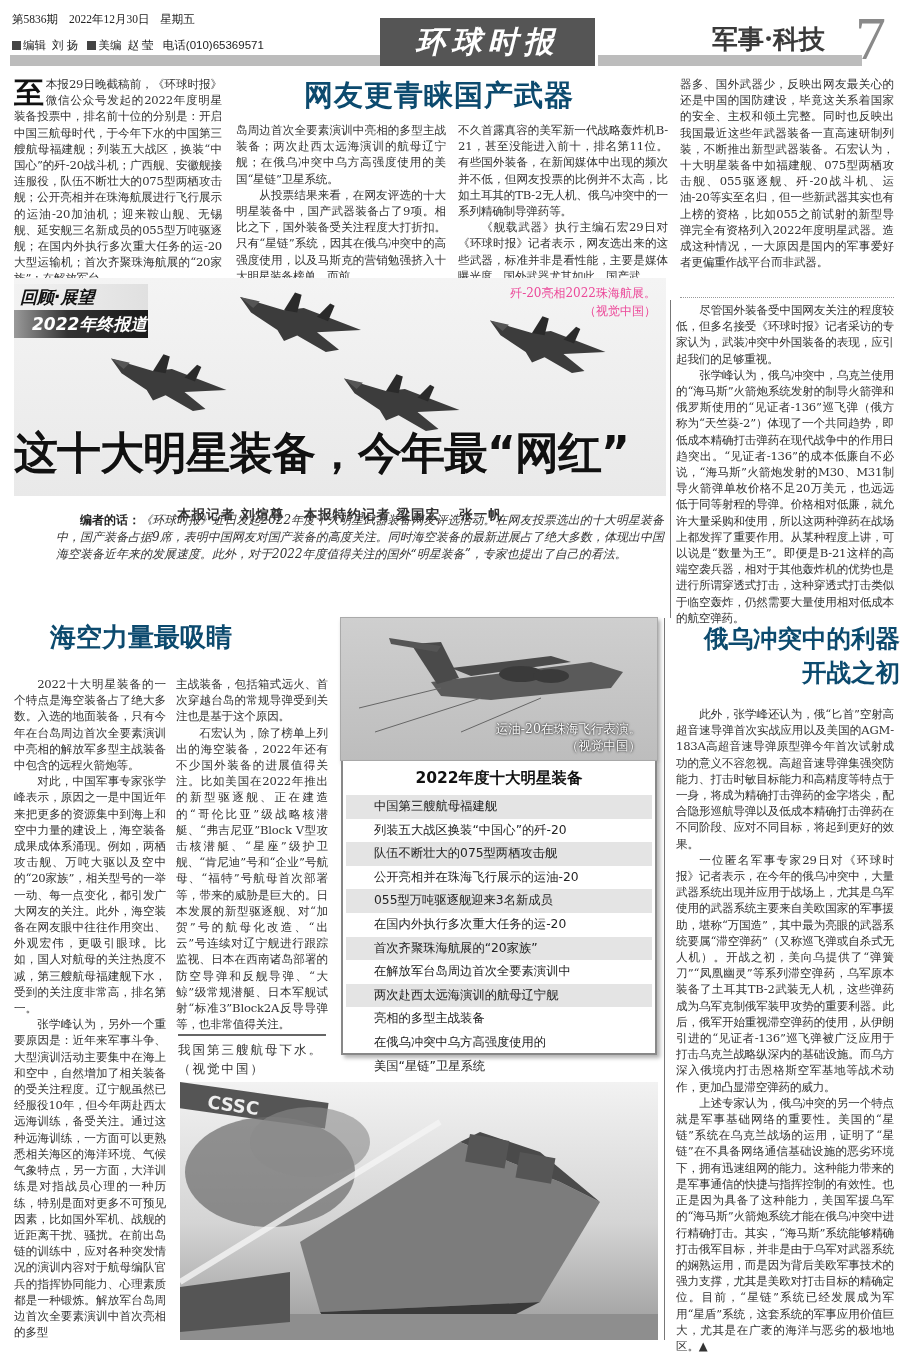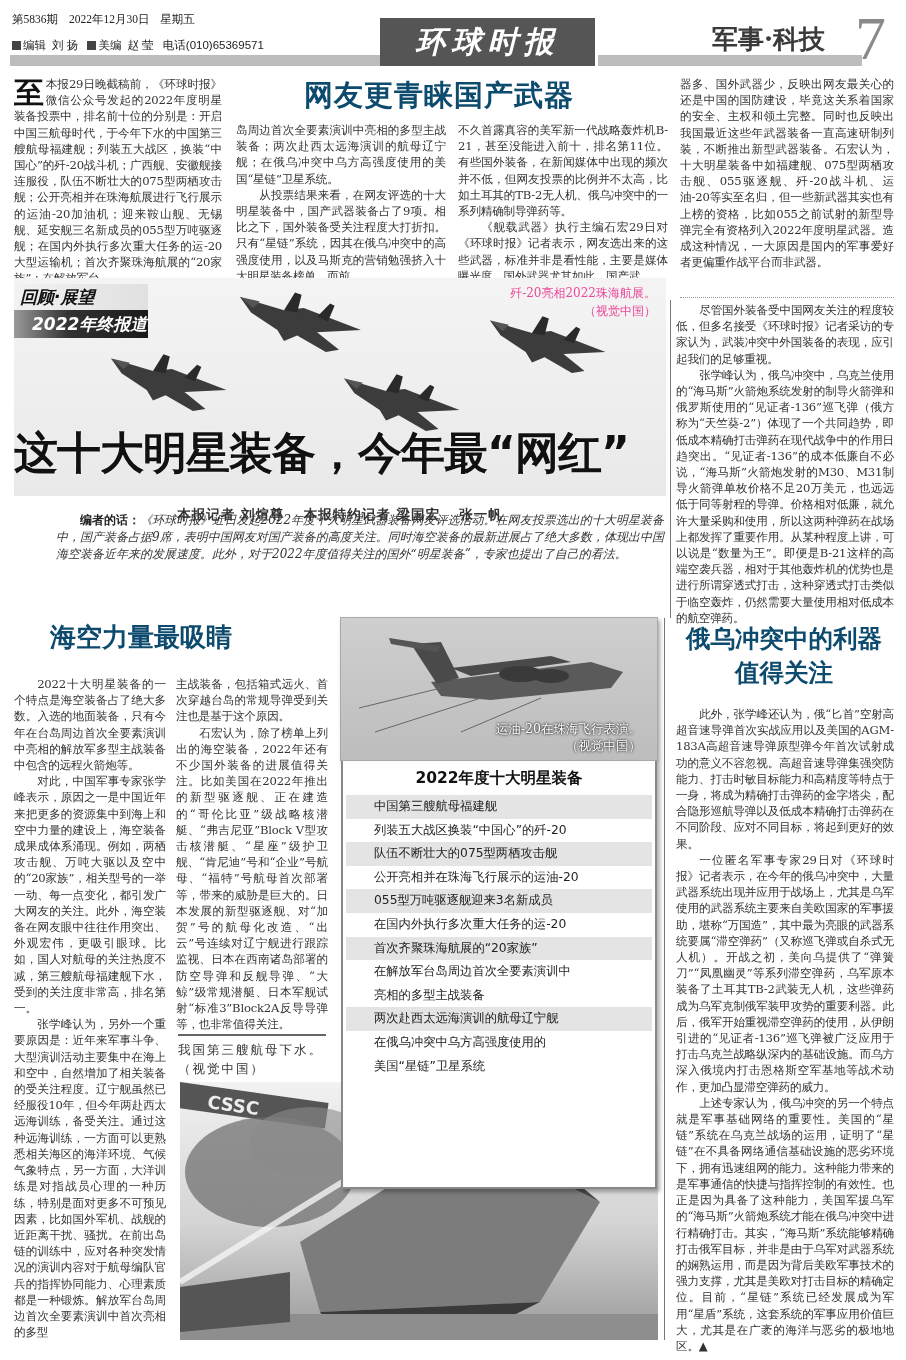--- a/index.html
+++ b/index.html
@@ -47,32 +47,32 @@
   .dotrule { border-top: 1px dotted #999; }
 
   
   .sec-title-1 { left: 28px; top: 620px; font-size: 26px; margin-left: 22px; }
 
   
   .y20 { left: 340px; top: 617px; width: 318px; height: 144px; background: linear-gradient(180deg, #cfcfcf, #bdbdbd); border: 1px solid #aaa; box-shadow: 2px 3px 4px rgba(0,0,0,0.35); overflow: hidden; }
   .y20-cap { position: absolute; right: 16px; bottom: 6px; text-align: right; color: #fff; font-size: 12.5px; line-height: 17px; text-shadow: 0 0 2px #222, 0 0 3px #333; }
 
   
-  .top10 { left: 341px; top: 761px; width: 316px; height: 428px; background: #fff; border-left: 2px solid #888; border-right: 2px solid #888; border-bottom: 2px solid #888; box-shadow: 3px 3px 4px rgba(0,0,0,0.3); }
+  .top10 { left: 341px; top: 761px; width: 316px; height: 294px; background: #fff; border-left: 2px solid #888; border-right: 2px solid #888; border-bottom: 2px solid #888; box-shadow: 3px 3px 4px rgba(0,0,0,0.3); }
   .top10-title { text-align: center; font-family: "DejaVu Sans", sans-serif; font-weight: bold; font-size: 15.5px; color: #111; height: 34px; line-height: 34px; }
   .top10-row { font-family: "DejaVu Sans", sans-serif; font-size: 12.3px; color: #222; padding-left: 28px; height: 23.6px; line-height: 23.6px; margin: 0 3px; white-space: nowrap; }
   .top10-row.shade { background: #e4e4e4; }
 
   
   .carrier { left: 180px; top: 1082px; width: 478px; height: 258px; background: linear-gradient(180deg, #f2f2f2 0%, #d4d4d4 55%, #9a9a9a 100%); overflow: hidden; }
   .carrier-cap { left: 178px; top: 1036px; width: 152px; font-size: 12.5px; line-height: 19px; letter-spacing: 2px; color: #333; }
   .carrier-rule { left: 178px; top: 1034px; width: 148px; height: 2px; background: #666; }
 
   
-  .sec-title-3 { left: 668px; top: 622px; width: 232px; text-align: center; font-size: 24.5px; line-height: 34px; }
+  .sec-title-3 { left: 668px; top: 622px; width: 232px; text-align: right; font-size: 24.5px; line-height: 34px; }
 
   .colsep { background: #777; width: 1px; }
 </style>
 </head>
 <body>
 
 <div class="abs mh-issue">
   <span>第5836期</span>
   <span>2022年12月30日</span>
   <span>星期五</span>
@@ -205,28 +205,28 @@
 <div class="abs top10">
   <div class="top10-title">2022年度十大明星装备</div>
   <div class="top10-row shade">中国第三艘航母福建舰</div>
   <div class="top10-row">列装五大战区换装“中国心”的歼-20</div>
   <div class="top10-row shade">队伍不断壮大的075型两栖攻击舰</div>
   <div class="top10-row">公开亮相并在珠海飞行展示的运油-20</div>
   <div class="top10-row shade">055型万吨驱逐舰迎来3名新成员</div>
   <div class="top10-row">在国内外执行多次重大任务的运-20</div>
   <div class="top10-row shade">首次齐聚珠海航展的“20家族”</div>
   <div class="top10-row">在解放军台岛周边首次全要素演训中</div>
+  <div class="top10-row shade">两次赴西太远海演训的航母辽宁舰</div>
   <div class="top10-row">亮相的多型主战装备</div>
-  <div class="top10-row shade">两次赴西太远海演训的航母辽宁舰</div>
   <div class="top10-row">在俄乌冲突中乌方高强度使用的</div>
   <div class="top10-row">美国“星链”卫星系统</div>
 </div>
 
 <div class="abs colsep" style="left:664px; top:618px; height:722px;"></div>
 <div class="abs headline2 sec-title-3">
   <div>俄乌冲突中的利器</div>
-  <div>值得关注</div>
+  <div>开战之初</div>
 </div>
 <div class="abs txt" style="left:676px; top:706px; width:218px;">
   <p>此外，张学峰还认为，俄“匕首”空射高超音速导弹首次实战应用以及美国的AGM-183A高超音速导弹原型弹今年首次试射成功的意义不容忽视。高超音速导弹集强突防能力、打击时敏目标能力和高精度等特点于一身，将成为精确打击弹药的金字塔尖，配合隐形巡航导弹以及低成本精确打击弹药在不同阶段、应对不同目标，将起到更好的效果。</p>
   <p>一位匿名军事专家29日对《环球时报》记者表示，在今年的俄乌冲突中，大量武器系统出现并应用于战场上，尤其是乌军使用的武器系统主要来自美欧国家的军事援助，堪称“万国造”，其中最为亮眼的武器系统要属“滞空弹药”（又称巡飞弹或自杀式无人机）。开战之初，美向乌提供了“弹簧刀”“凤凰幽灵”等系列滞空弹药，乌军原本装备了土耳其TB-2武装无人机，这些弹药成为乌军克制俄军装甲攻势的重要利器。此后，俄军开始重视滞空弹药的使用，从伊朗引进的“见证者-136”巡飞弹被广泛应用于打击乌克兰战略纵深内的基础设施。而乌方深入俄境内打击恩格斯空军基地等战术动作，更加凸显滞空弹药的威力。</p>
   <p>上述专家认为，俄乌冲突的另一个特点就是军事基础网络的重要性。美国的“星链”系统在乌克兰战场的运用，证明了“星链”在不具备网络通信基础设施的恶劣环境下，拥有迅速组网的能力。这种能力带来的是军事通信的快捷与指挥控制的有效性。也正是因为具备了这种能力，美国军援乌军的“海马斯”火箭炮系统才能在俄乌冲突中进行精确打击。其实，“海马斯”系统能够精确打击俄军目标，并非是由于乌军对武器系统的娴熟运用，而是因为背后美欧军事技术的强力支撑，尤其是美欧对打击目标的精确定位。目前，“星链”系统已经发展成为军用“星盾”系统，这套系统的军事应用价值巨大，尤其是在广袤的海洋与恶劣的极地地区。▲</p>
 </div>
 
 </body></html>

